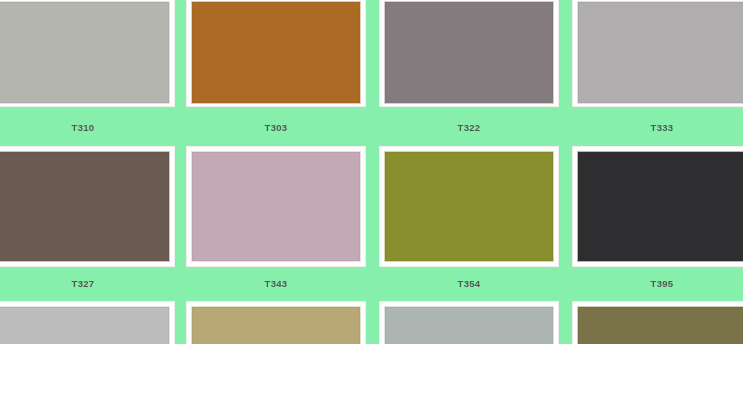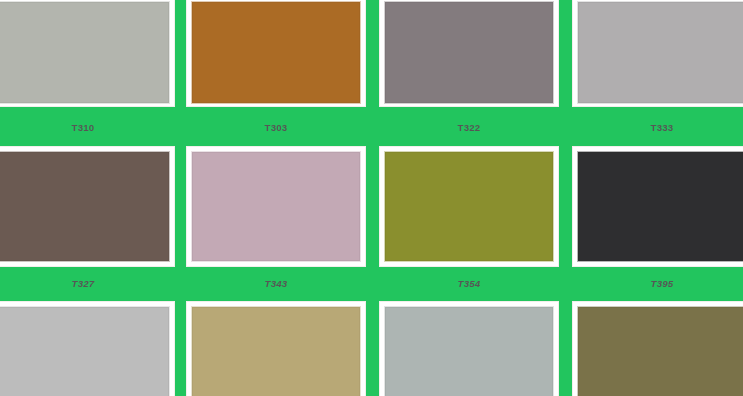--- a/index.html
+++ b/index.html
@@ -11,22 +11,22 @@
     width: 743px;
     height: 396px;
     overflow: hidden;
     font-family: "Liberation Sans", sans-serif;
     -webkit-font-smoothing: antialiased;
   }
 
   #swatch-grid {
     position: relative;
     width: 743px;
-    height: 396px;
-    background: #22c55e;
+    height: 344px;
+    background: #86efac;
     overflow: hidden;
   }
 
   
   .swatch-row {
     position: absolute;
     left: 0;
     width: 743px;
   }
 
@@ -66,21 +66,21 @@
     color: #565656;
     white-space: nowrap;
   }
 
   
   .row-1 { top: 0px; height: 150px; }
   .row-1 .swatch-frame { height: 111px; top: -4px; }
   .row-1 .swatch-chip  { height: 103px; }
   .row-1 .swatch-label { top: 122px; }
 
-  .row-2 { top: 146px; height: 155px; font-style: italic; }
+  .row-2 { top: 146px; height: 155px; }
   .row-2 .swatch-frame { height: 121px; }
   .row-2 .swatch-chip  { height: 111px; }
   .row-2 .swatch-label { top: 132px; }
 
   .row-3 { top: 301px; height: 95px; }
   .row-3 .swatch-frame { height: 121px; }
   .row-3 .swatch-chip  { height: 111px; }
 
   
   .col-1 { left: -9px;  width: 184px; }

